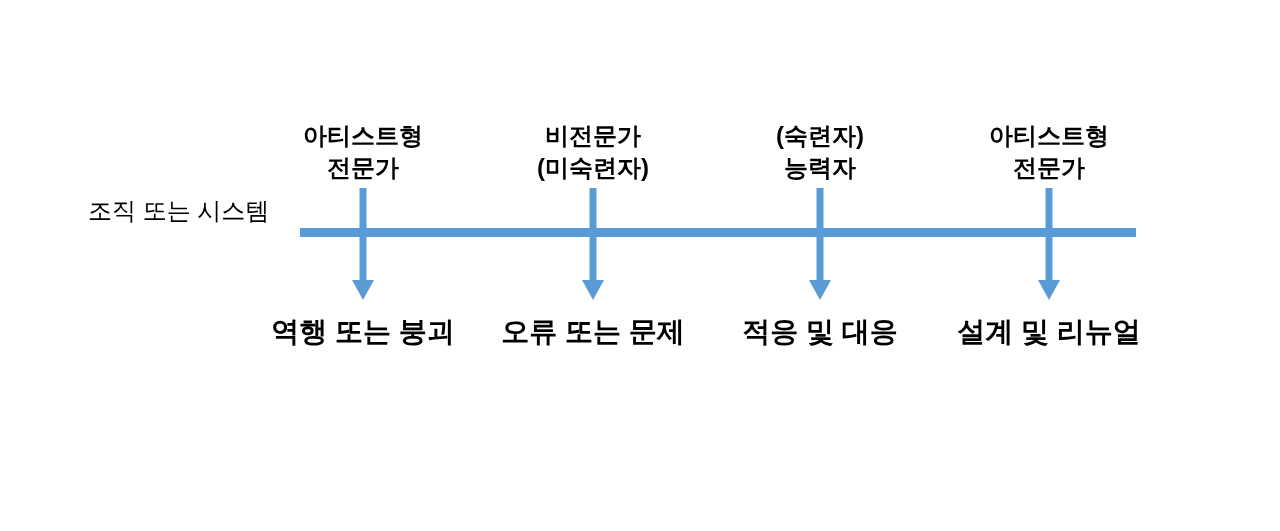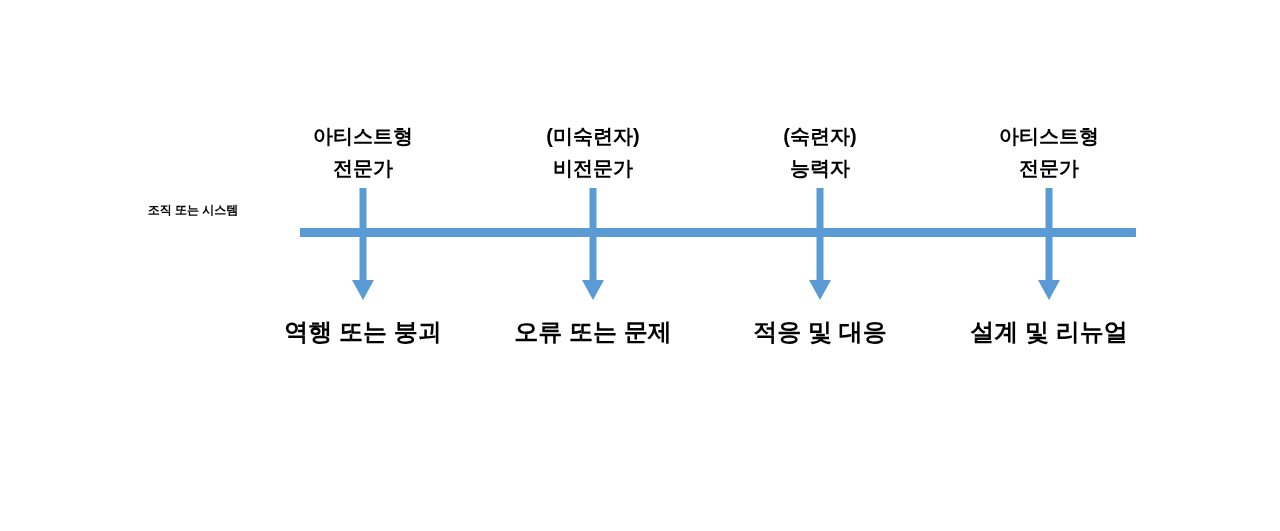--- a/index.html
+++ b/index.html
@@ -11,23 +11,22 @@
     overflow: hidden;
     font-family: "Liberation Sans", sans-serif;
     color: #000000;
   }
   
   .axis-label {
     position: absolute;
     left: 88px;
     top: 199px;
     width: 210px;
-    text-align: center;
-    font-weight: bold;
-    font-size: 12px;
+    font-weight: normal;
+    font-size: 24px;
     line-height: 23px;
     white-space: nowrap;
   }
   
   .timeline {
     position: absolute;
     left: 300px;
     top: 228px;
     width: 836px;
     height: 9px;
@@ -44,21 +43,21 @@
   .col-1 { left: 363px; }
   .col-2 { left: 593px; }
   .col-3 { left: 820px; }
   .col-4 { left: 1049px; }
   .top-label {
     position: absolute;
     top: 120px;
     left: 0;
     width: 100%;
     font-weight: bold;
-    font-size: 20px;
+    font-size: 24px;
     line-height: 32px;
     white-space: nowrap;
   }
   .arrow {
     position: absolute;
     top: 188px;
     left: 50%;
     transform: translateX(-50%);
     width: 22px;
     height: 112px;
@@ -81,21 +80,21 @@
     border-left: 11px solid transparent;
     border-right: 11px solid transparent;
     border-top: 20px solid #5B9BD5;
   }
   .bottom-label {
     position: absolute;
     top: 316px;
     left: 0;
     width: 100%;
     font-weight: bold;
-    font-size: 24px;
+    font-size: 28px;
     line-height: 32px;
     white-space: nowrap;
   }
 </style>
 </head>
 <body>
 
 <div class="canvas">
 
   <div class="axis-label">
@@ -111,22 +110,22 @@
     </div>
     <div class="arrow">
       <div class="shaft"></div>
       <div class="head"></div>
     </div>
     <div class="bottom-label">역행 또는 붕괴</div>
   </div>
 
   <div class="col col-2">
     <div class="top-label">
+      <div>비전문가</div>
       <div>(미숙련자)</div>
-      <div>비전문가</div>
     </div>
     <div class="arrow">
       <div class="shaft"></div>
       <div class="head"></div>
     </div>
     <div class="bottom-label">오류 또는 문제</div>
   </div>
 
   <div class="col col-3">
     <div class="top-label">

